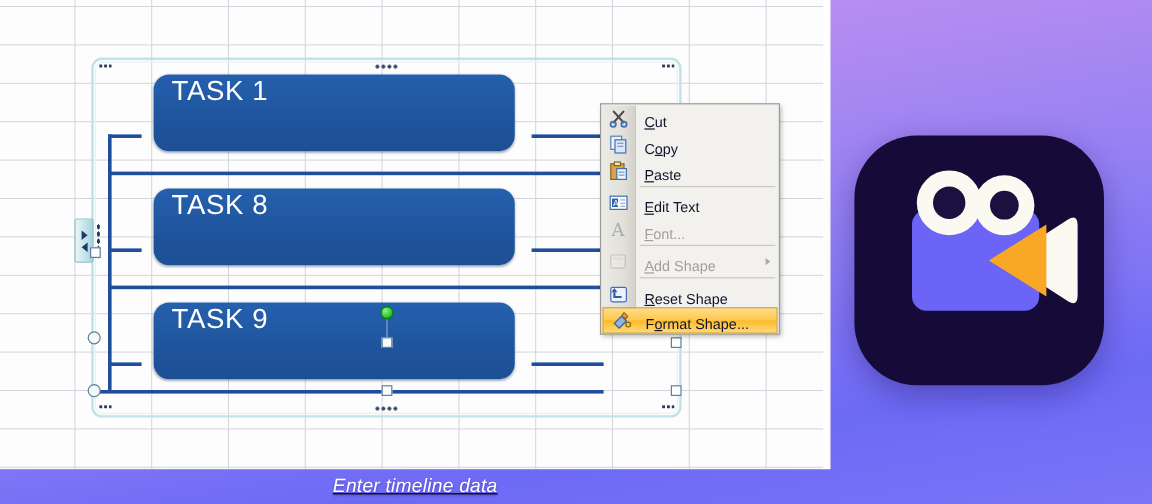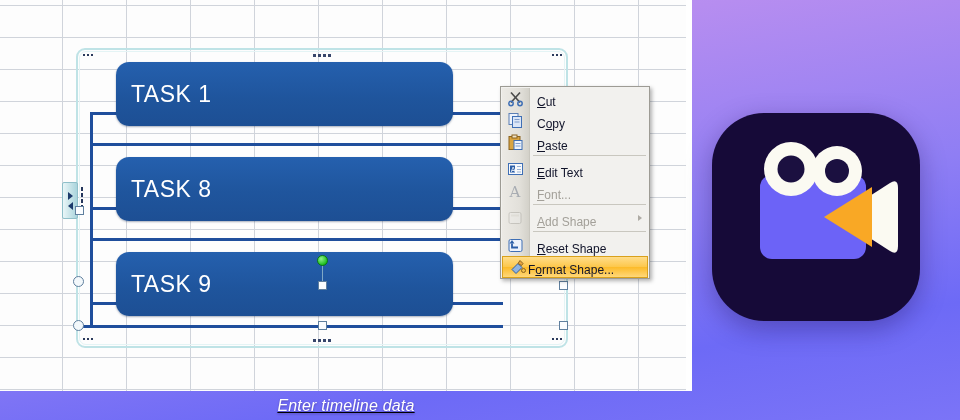--- a/index.html
+++ b/index.html
@@ -81,24 +81,24 @@
   .rtail{position:absolute;height:3px;background:#1f4e9c;}
   #rtail1{left:443px;top:112px;width:60px;}
   #rtail2{left:443px;top:207px;width:60px;}
   #rtail3{left:443px;top:302px;width:60px;}
   #hbar1{position:absolute;left:90px;top:143px;width:413px;height:3px;background:#1f4e9c;}
   #hbar2{position:absolute;left:90px;top:238px;width:413px;height:3px;background:#1f4e9c;}
   #hbar3{position:absolute;left:78px;top:325px;width:425px;height:3px;background:#1f4e9c;}
 
   
   .task-shape{
-    position:absolute;left:116px;width:337px;height:64px;
+    position:absolute;left:128px;width:301px;height:64px;
     background:linear-gradient(to bottom,#2560ae 0%,#1f559d 55%,#1d4f94 100%);
     border-radius:13px;
-    display:flex;align-items:center;
+    display:flex;align-items:flex-start;
     box-shadow:0 1px 2px rgba(10,30,70,.35);
   }
   .task-shape span{
     color:#ffffff;font-size:23px;letter-spacing:.5px;
     padding-left:15px;font-weight:400;
   }
   #task-1{top:62px;}
   #task-2{top:157px;}
   #task-3{top:252px;}
   .handle{position:absolute;box-sizing:border-box;}
@@ -130,21 +130,21 @@
     border-right:1px solid #c9c7bf;
   }
   .menu-item{
     position:relative;display:flex;align-items:flex-end;
     height:22px;padding-left:36px;z-index:2;white-space:nowrap;
   }
   .menu-item.disabled{color:#a3a099;}
   .menu-item.highlight{
     background:linear-gradient(to bottom,#ffdd8a 0%,#fdc84d 48%,#fcbb2a 52%,#ffd87a 100%);
     border:1px solid #d9a11c;
-    height:20px;margin:0 1px;padding-left:25px;
+    height:20px;margin:0 1px;padding-left:35px;
   }
   .menu-sep{height:1px;background:#c9c7bf;margin:2px 3px 2px 32px;position:relative;z-index:2;}
   .mi-icon{
     position:absolute;left:5px;top:50%;transform:translateY(-50%);
     width:19px;height:19px;z-index:3;
   }
   .mi-arrow{
     position:absolute;right:7px;top:50%;transform:translateY(-50%);
     width:0;height:0;border-top:3.5px solid transparent;border-bottom:3.5px solid transparent;
     border-left:4.5px solid #3a3a3a;

